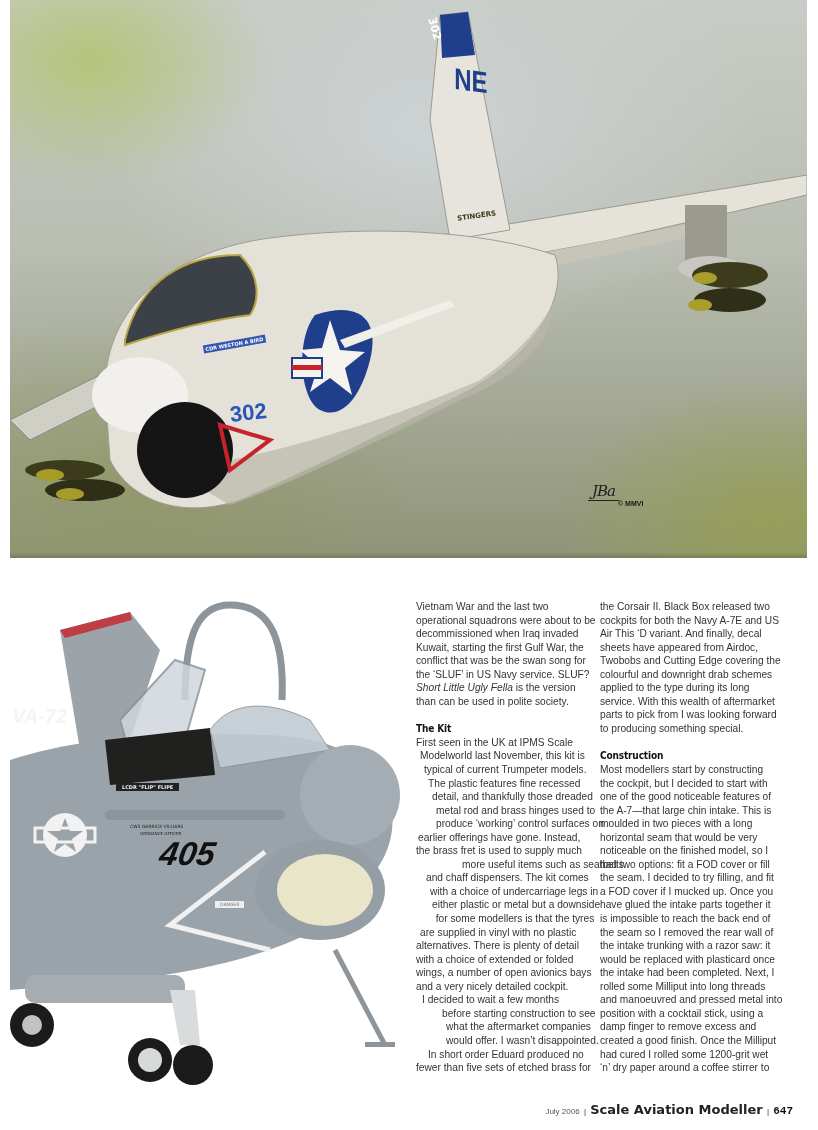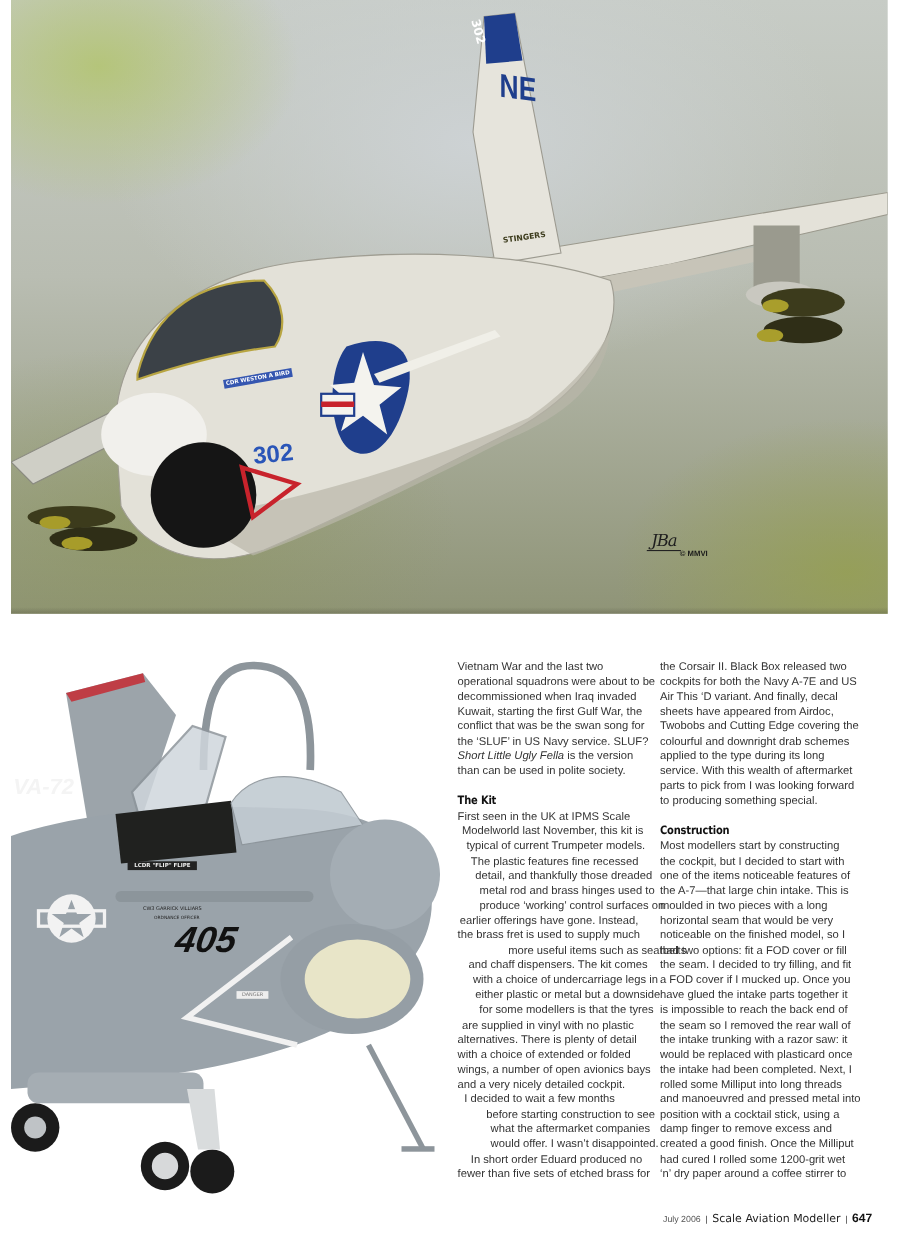--- a/index.html
+++ b/index.html
@@ -29,22 +29,22 @@
   .col { position:absolute; top:600px; font-size:10.2px; line-height:13.55px; color:#333; }
   .col p { margin:0; }
   .col1 { left:416px; width:188px; }
   .col2 { left:600px; width:200px; }
   .heading { font-family:"DejaVu Sans", sans-serif; font-weight:bold; font-size:10.5px; color:#111;
              margin-top:14px !important; letter-spacing:-.2px; transform:scaleX(.86); transform-origin:left; }
   .line { display:block; white-space:nowrap; }
   em { font-style:italic; }
 
   .footer { position:absolute; top:1102px; left:0; width:793px; text-align:right; font-size:8px; color:#555; white-space:nowrap; }
-  .footer .mag { font-weight:normal; color:#222; font-family:"DejaVu Sans", sans-serif; font-size:10px; }
-  .footer .pg { font-weight:bold; color:#111; font-size:11px; font-family:Liberation Sans, sans-serif; }
+  .footer .mag { font-weight:bold; color:#222; font-family:"DejaVu Sans", sans-serif; font-size:13px; }
+  .footer .pg { font-weight:bold; color:#111; font-size:11px; font-family:Liberation Mono, monospace; }
   .footer .sep { color:#333; padding:0 2px; }
 </style>
 </head>
 <body>
 
 <div class="hero">
   <svg width="797" height="558" viewBox="0 0 797 558">
 
     <path d="M0 420 L120 360 L140 380 L20 440 Z" fill="#cfcfc6" stroke="#8a8a80" stroke-width="1"></path>
 
@@ -196,21 +196,21 @@
       <span class="line">colourful and downright drab schemes</span>
       <span class="line">applied to the type during its long</span>
       <span class="line">service. With this wealth of aftermarket</span>
       <span class="line">parts to pick from I was looking forward</span>
       <span class="line">to producing something special.</span>
     </div>
   <p class="heading">Construction</p>
   <div id="c2-cons">
       <span class="line">Most modellers start by constructing</span>
       <span class="line">the cockpit, but I decided to start with</span>
-      <span class="line">one of the items noticeable features of</span>
+      <span class="line">one of the good noticeable features of</span>
       <span class="line">the A-7—that large chin intake. This is</span>
       <span class="line">moulded in two pieces with a long</span>
       <span class="line">horizontal seam that would be very</span>
       <span class="line">noticeable on the finished model, so I</span>
       <span class="line">had two options: fit a FOD cover or fill</span>
       <span class="line">the seam. I decided to try filling, and fit</span>
       <span class="line">a FOD cover if I mucked up. Once you</span>
       <span class="line">have glued the intake parts together it</span>
       <span class="line">is impossible to reach the back end of</span>
       <span class="line">the seam so I removed the rear wall of</span>

